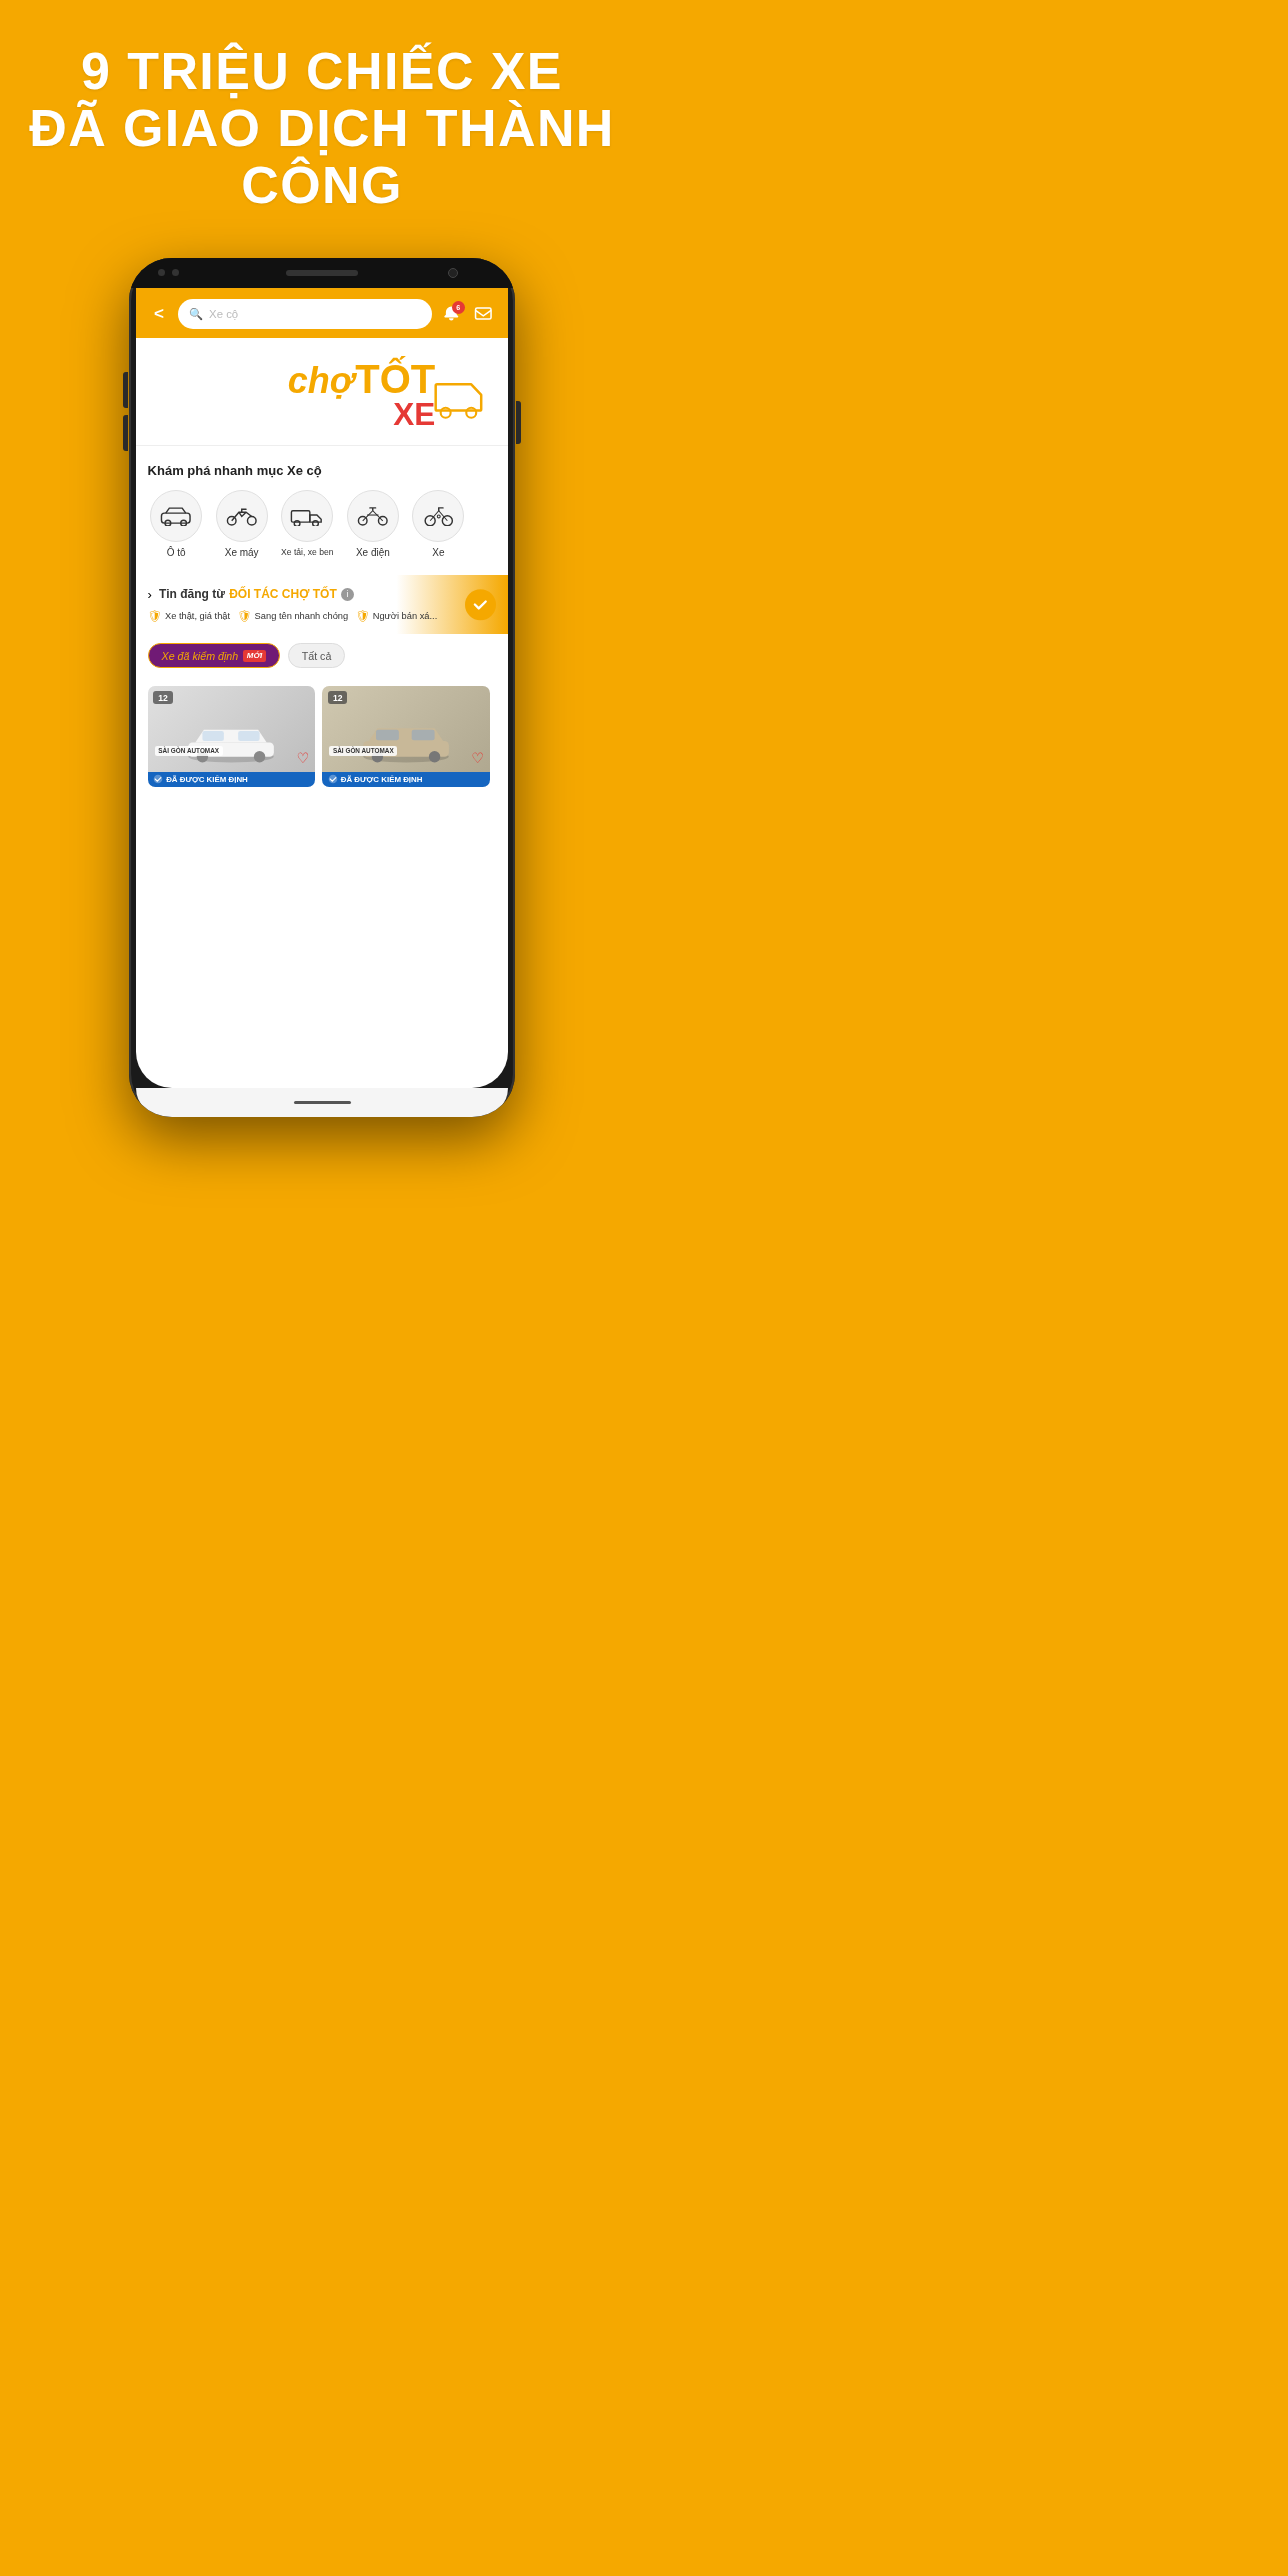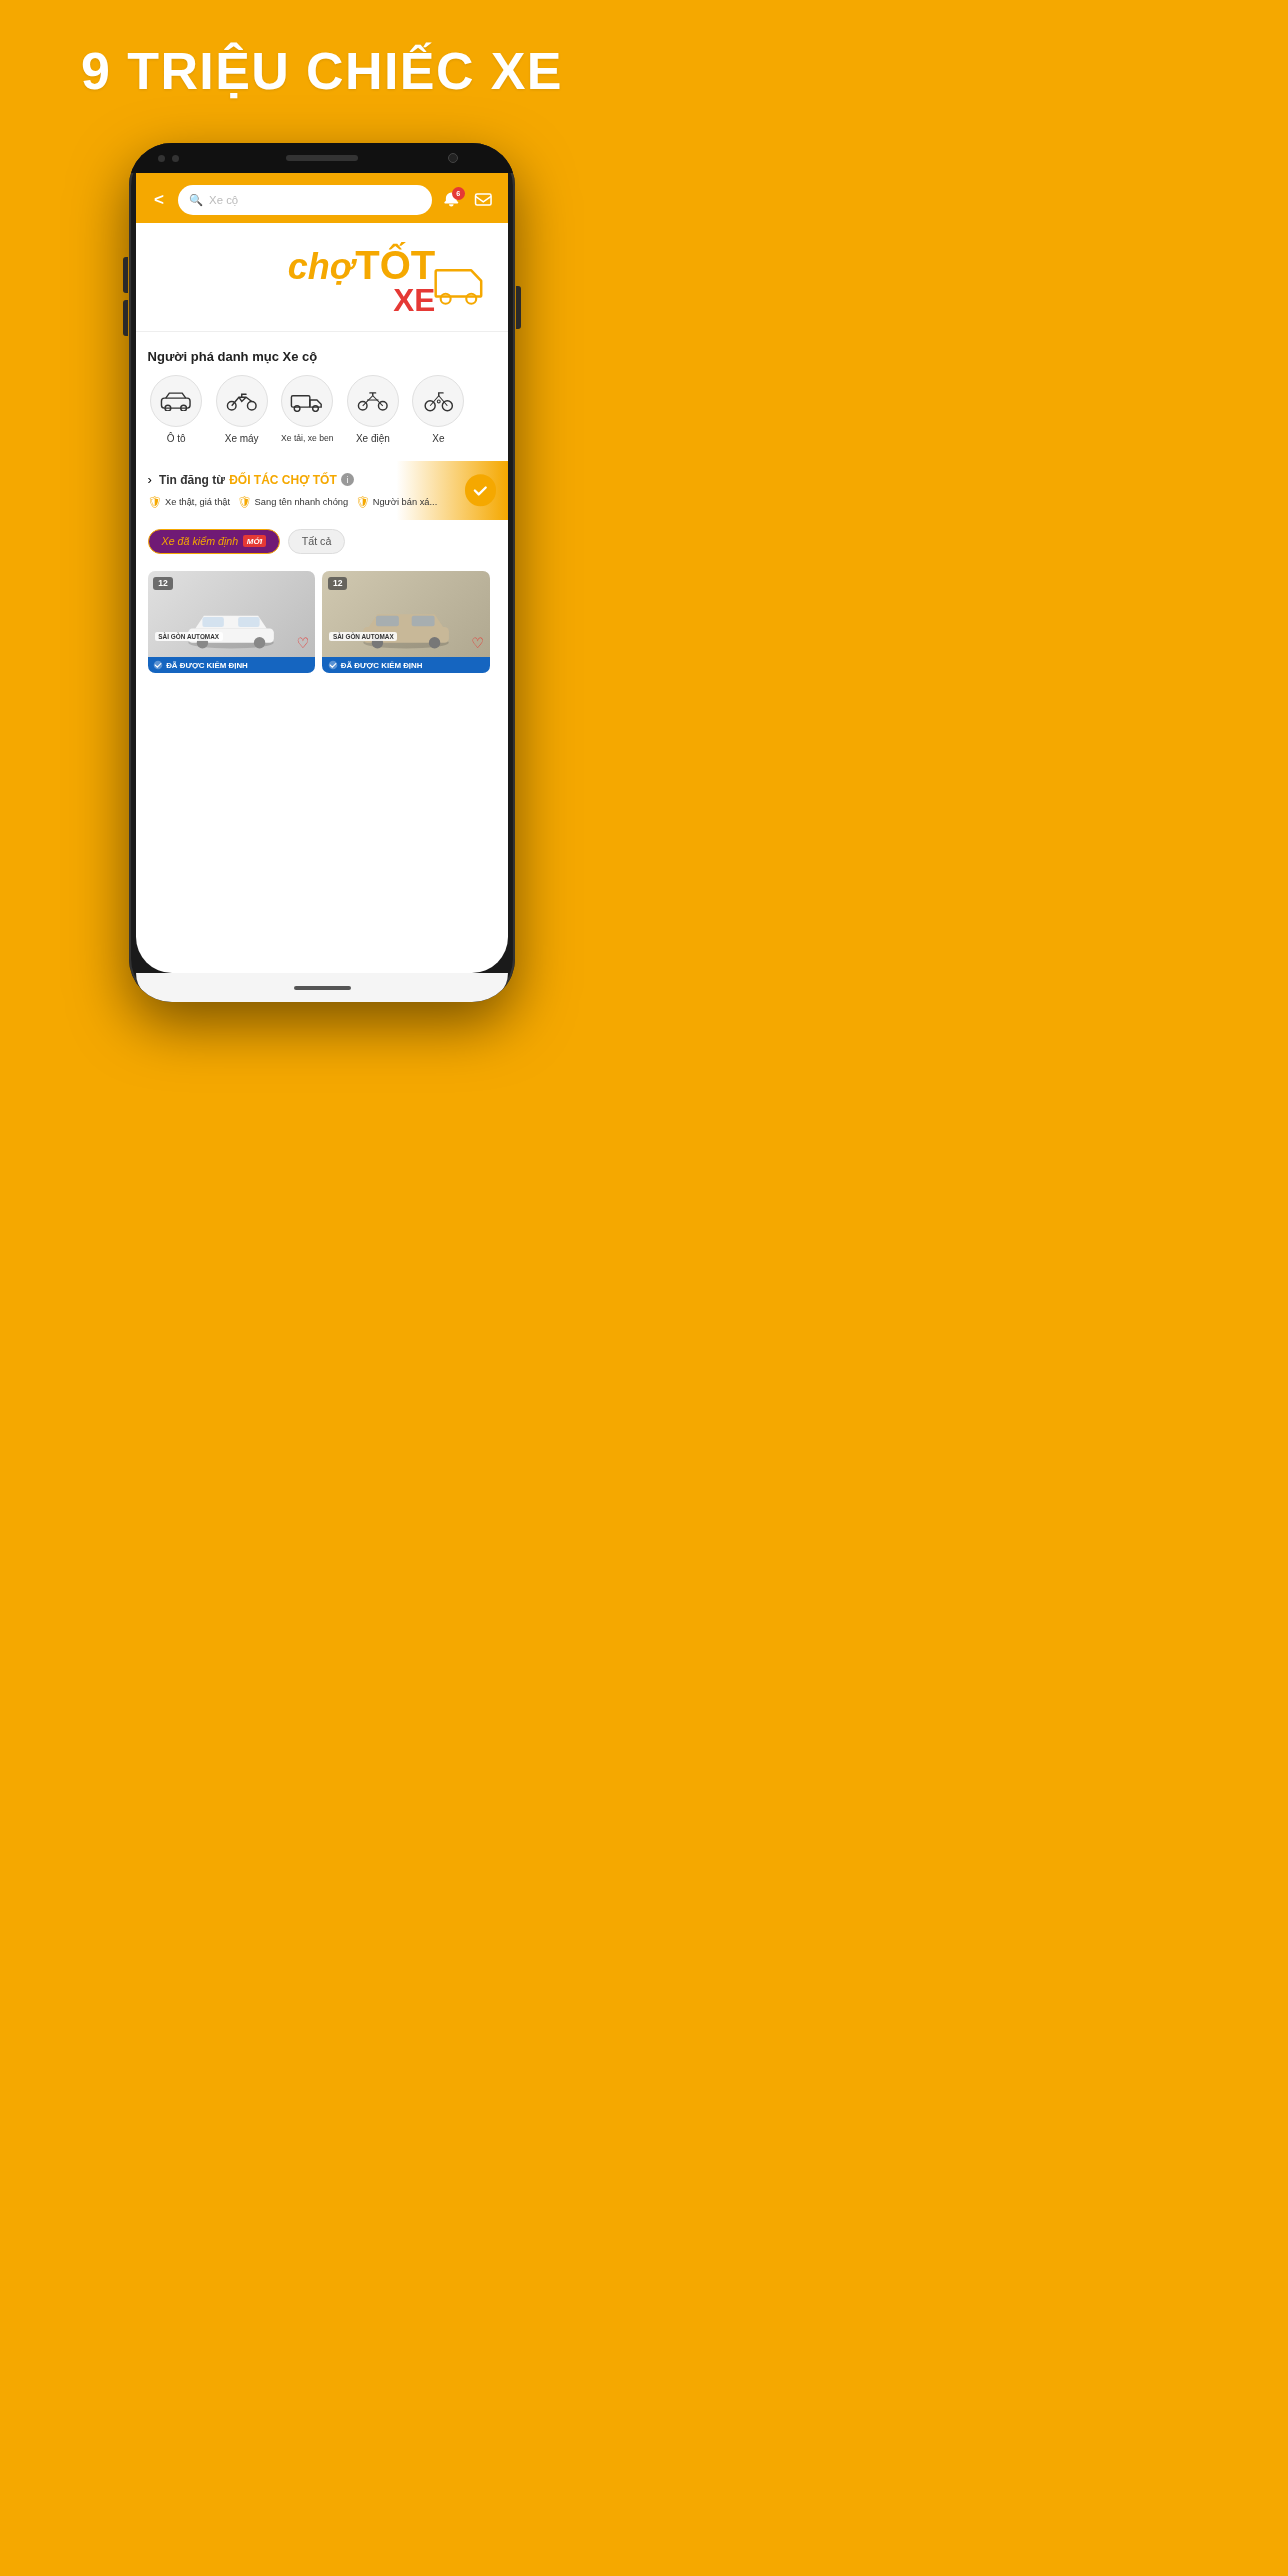--- a/index.html
+++ b/index.html
@@ -433,20 +433,21 @@
     }
   </style>
 </head>
 <body>
 
 <div class="hero-bg">
 
   <div class="hero-text">
     <div class="hero-title">
       <div>9 TRIỆU CHIẾC XE</div>
+      <div>ĐÃ GIAO DỊCH THÀNH CÔNG</div>
     </div>
   </div>
 
   <div class="phone-wrapper">
     <div class="phone-frame">
 
       <div class="phone-top-bar">
         <div class="phone-dot1"></div>
         <div class="phone-dot2"></div>
         <div class="phone-speaker"></div>
@@ -492,21 +493,21 @@
 
             <svg width="64" height="57" viewBox="0 0 90 80" fill="none" style="margin-left:-5.7px;margin-top:7.2px;">
               <path d="M10 20 Q8 20 8 22 L8 55 Q8 57 10 57 L70 57 Q72 57 72 55 L72 35 L58 20 Z" stroke="#F5A800" stroke-width="3.5" fill="none" stroke-linejoin="round"></path>
               <circle cx="22" cy="60" r="7" stroke="#F5A800" stroke-width="3" fill="none"></circle>
               <circle cx="58" cy="60" r="7" stroke="#F5A800" stroke-width="3" fill="none"></circle>
             </svg>
           </div>
         </div>
 
         <div class="categories-section">
-          <div class="categories-title">Người phá danh mục Xe cộ</div>
+          <div class="categories-title">Khám phá nhanh mục Xe cộ</div>
           <div class="categories-row">
 
             <div class="category-item">
               <div class="category-icon-wrap">
                 <svg width="31.5" height="20" viewBox="0 0 44 28" fill="none">
                   <rect x="2" y="10" width="40" height="14" rx="4" stroke="#333" stroke-width="2" fill="none"></rect>
                   <path d="M8 10 L13 3 L31 3 L36 10" stroke="#333" stroke-width="2" fill="none"></path>
                   <circle cx="11" cy="24" r="4" stroke="#333" stroke-width="2" fill="none"></circle>
                   <circle cx="33" cy="24" r="4" stroke="#333" stroke-width="2" fill="none"></circle>
                 </svg>

